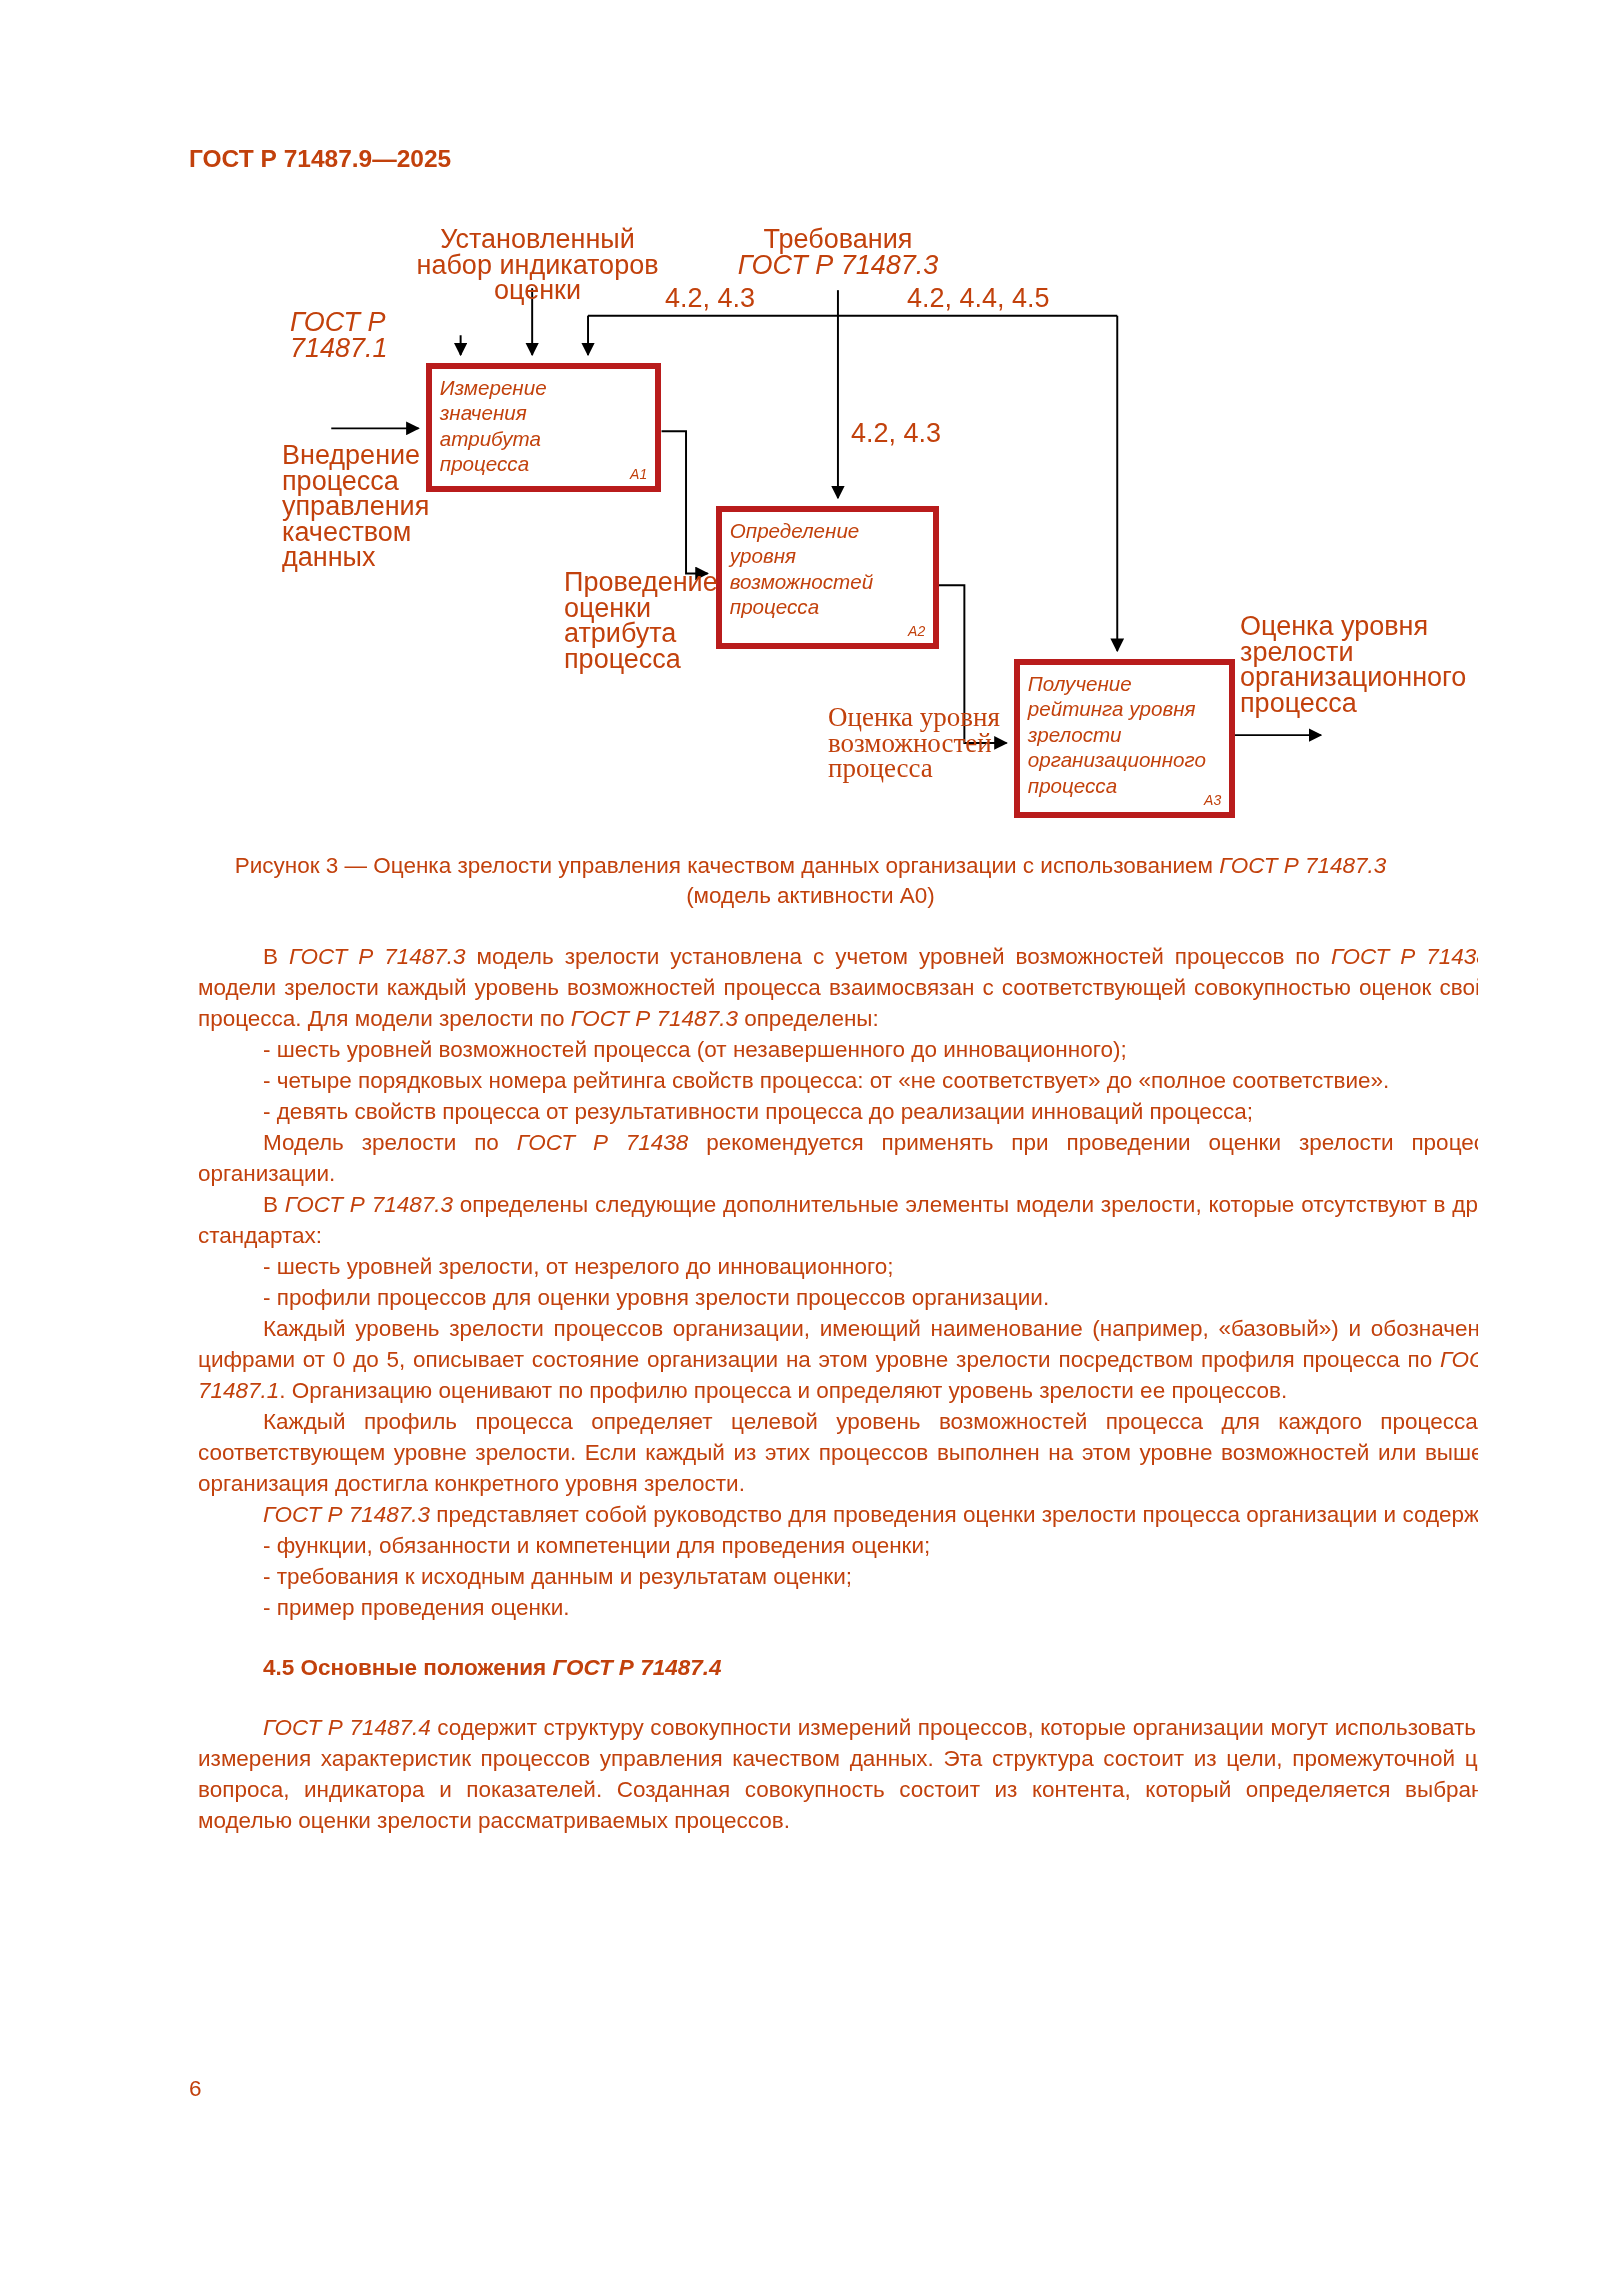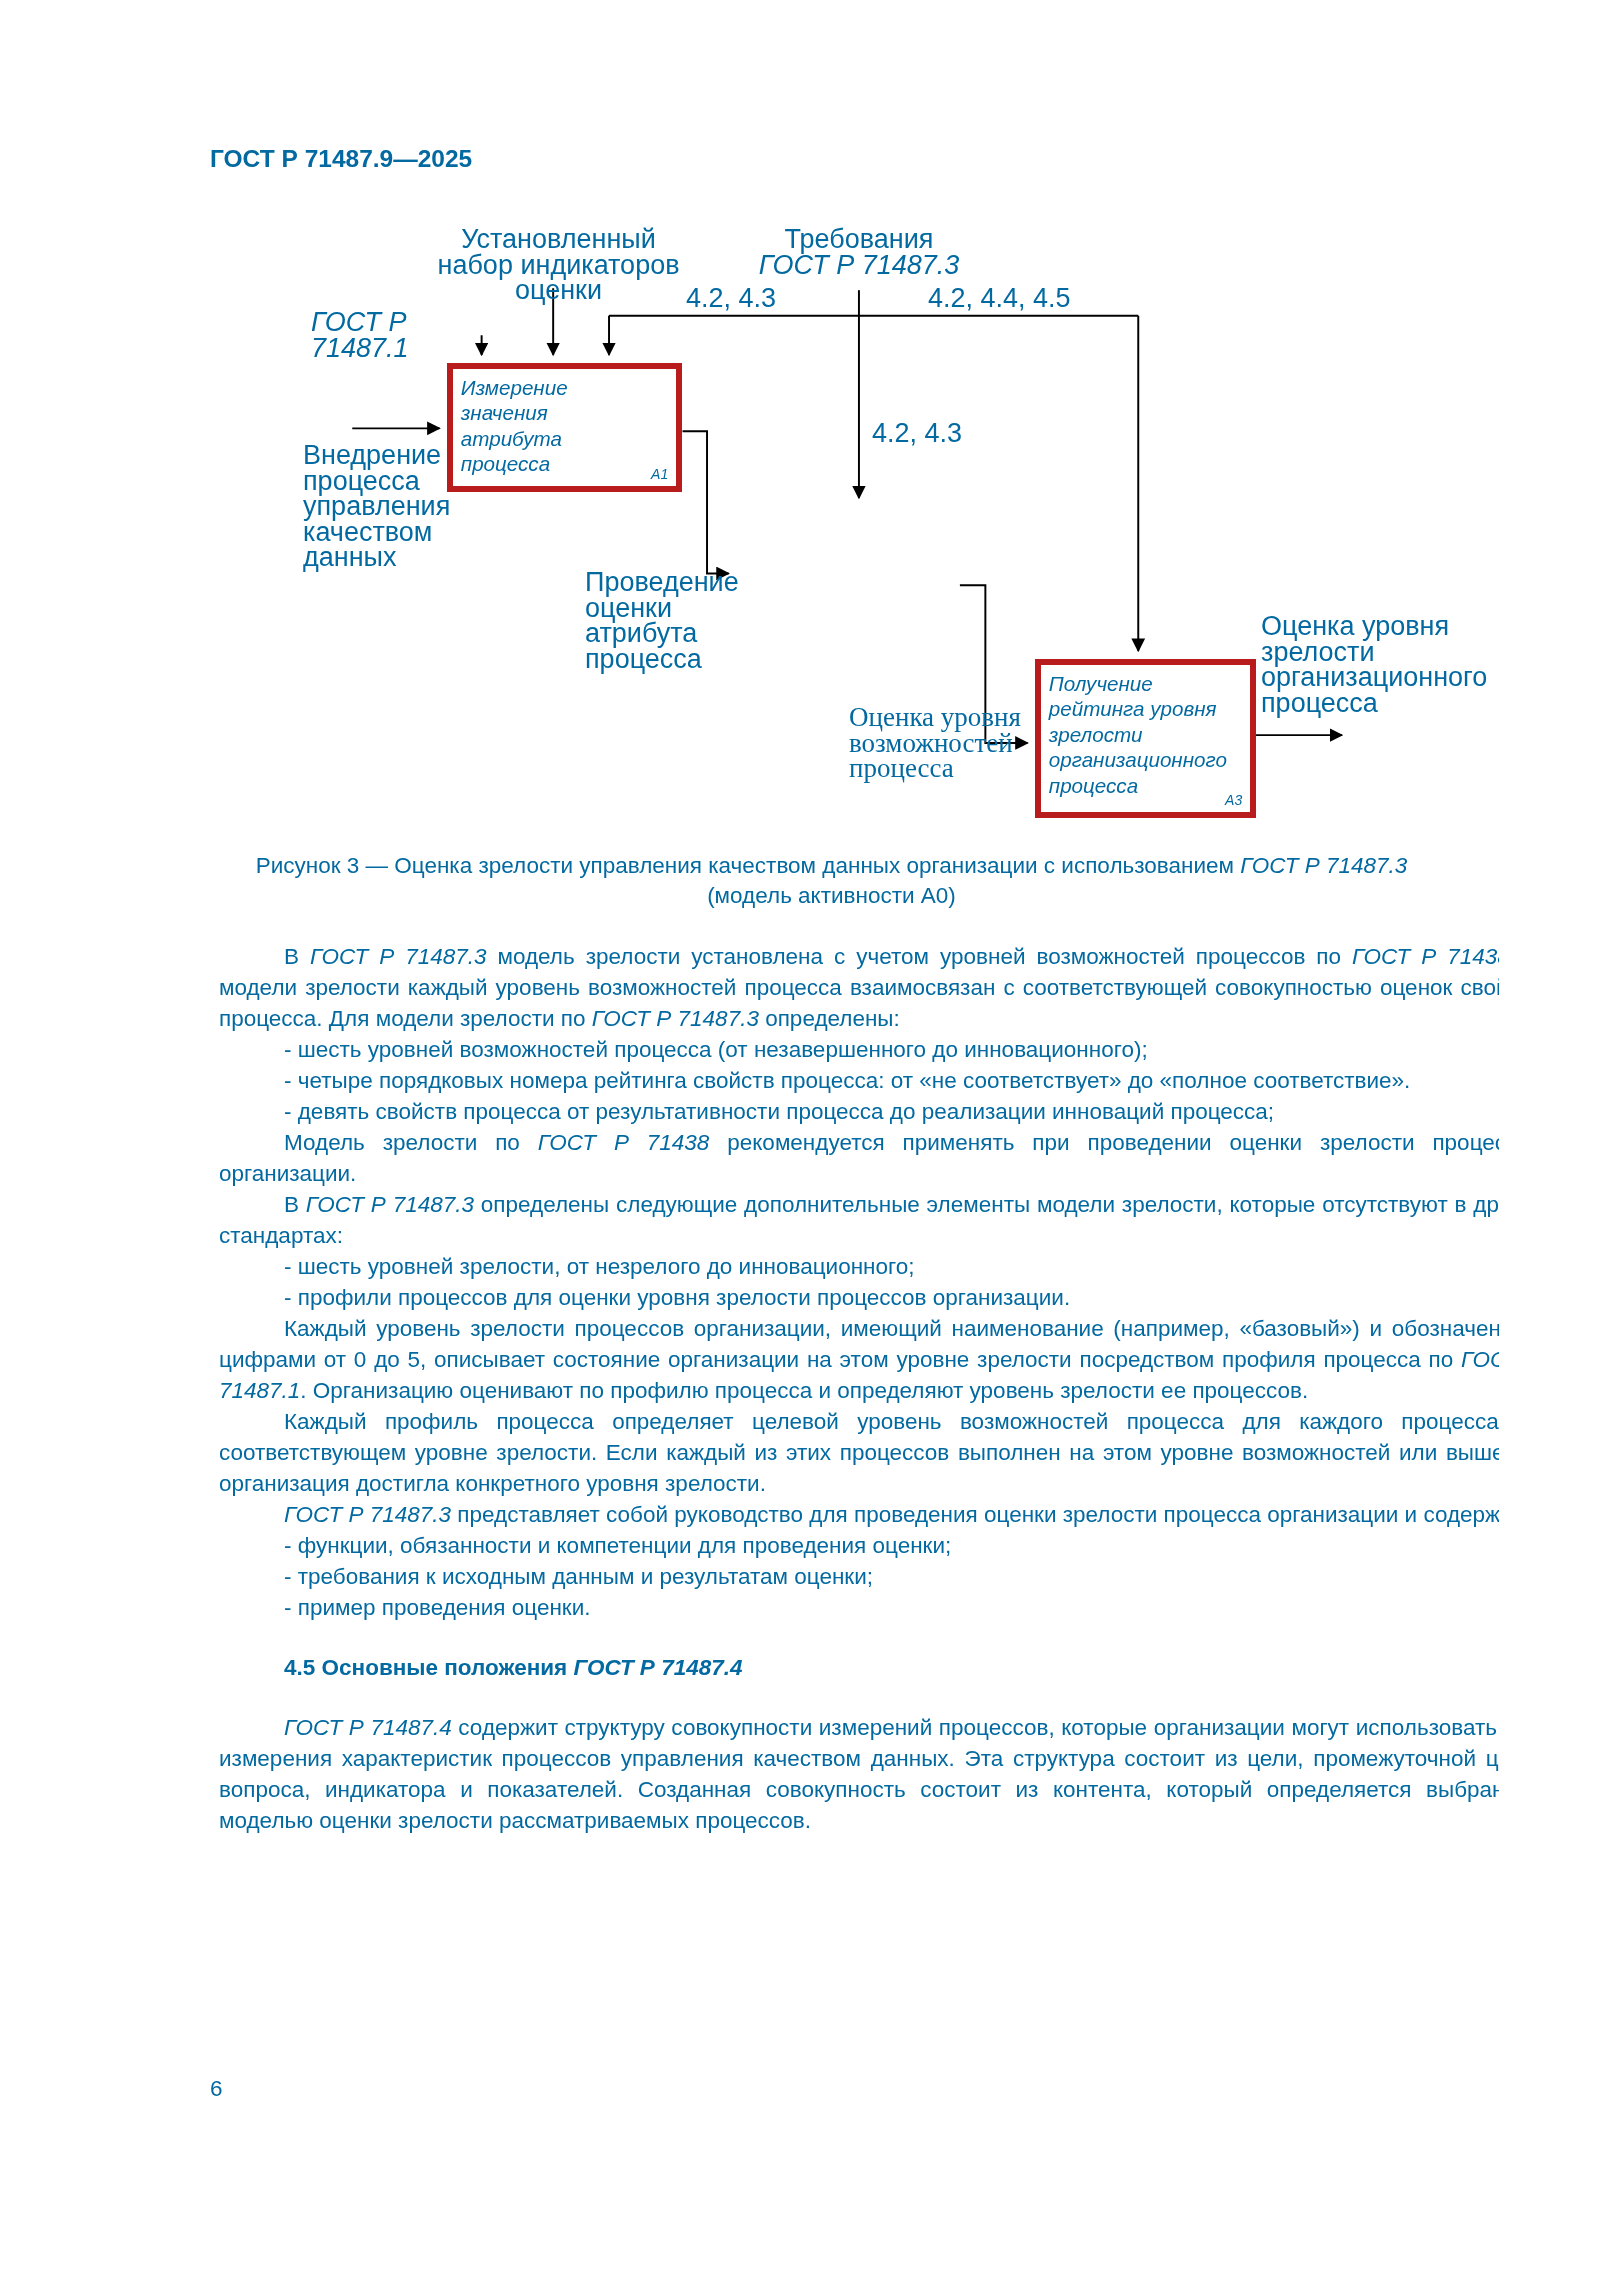--- a/index.html
+++ b/index.html
@@ -1,24 +1,23 @@
 <!DOCTYPE html>
 <html><head>
 <meta charset="utf-8">
 <style>
   html, body { margin: 0; padding: 0; background: #ffffff; }
   .page {
     position: relative;
     width: 1478px;
     height: 2293px;
     background: #ffffff;
-    color: #0369a1;
+    color: #c2410c;
     font-family: "Liberation Sans", "DejaVu Sans", sans-serif;
     overflow: hidden;
-    margin-left: 21px;
   }
   .it { font-style: italic; }
 
   .header {
     position: absolute;
     left: 189px; top: 145px;
     font-size: 24.5px;
     font-weight: bold;
   }
 
@@ -127,20 +126,24 @@
 
     <div class="dlabel" style="left:851px; top:421px;">4.2, 4.3</div>
 
     <div class="abox" style="left:426px; top:363px; width:235px; height:129px;">
       <div class="box-title" style="width:186px;">Измерение значения атрибута процесса</div>
       <div class="box-id">A1</div>
     </div>
 
     <div class="dlabel" style="left:282px; top:443px; width:186px;">Внедрение процесса управления качеством данных</div>
 
+    <div class="abox" style="left:716px; top:506px; width:223px; height:143px;">
+      <div class="box-title" style="width:147px;">Определение уровня возможностей процесса</div>
+      <div class="box-id">A2</div>
+    </div>
 
     <div class="dlabel" style="left:564px; top:570px; width:172px;">Проведение оценки атрибута процесса</div>
 
     <div class="abox" style="left:1014px; top:659px; width:221px; height:159px;">
       <div class="box-title" style="width:172px;">Получение рейтинга уровня зрелости организационного процесса</div>
       <div class="box-id">A3</div>
     </div>
 
     <div class="dlabel" style="left:828px; top:705px; width:176px;font-family:Liberation Serif, serif;">Оценка уровня возможностей процесса</div>
 

